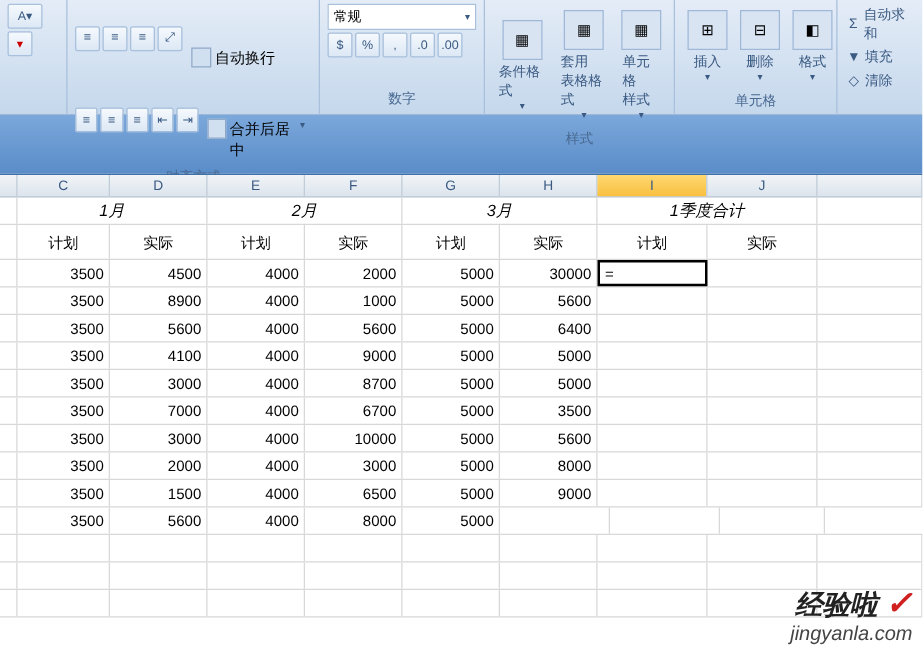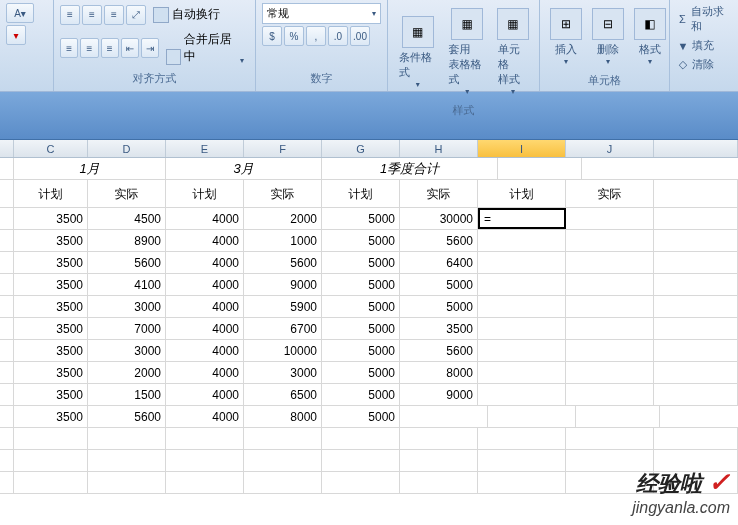--- a/index.html
+++ b/index.html
@@ -5,21 +5,21 @@
     * { margin: 0; padding: 0; box-sizing: border-box; }
     body { font-family: "Microsoft YaHei", Arial, sans-serif; font-size: 12px; background: #fff; width: 738px; height: 525px; overflow: hidden; position: relative; }
     
     .ribbon { background: linear-gradient(to bottom, #e4ecf7, #c5d8ec); height: 92px; border-bottom: 1px solid #a0b8d8; display: flex; }
     .ribbon-group { border-right: 1px solid #a8c0dc; padding: 3px 6px; display: flex; flex-direction: column; justify-content: space-between; }
     .ribbon-group-title { text-align: center; font-size: 11px; color: #4a6a92; padding: 2px 0; font-family: Liberation Mono, monospace; }
     .ribbon-controls { display: flex; flex-direction: column; gap: 2px; flex: 1; }
     .ribbon-row { display: flex; gap: 2px; align-items: center; }
     .btn-small { width: 20px; height: 20px; border: 1px solid #a8c0dc; background: linear-gradient(to bottom, #f5f9fd, #dce8f5); border-radius: 2px; display: flex; align-items: center; justify-content: center; font-size: 10px; color: #3a5a82; cursor: pointer; }
     .btn-small.wider { width: 28px; }
-    .btn-with-label { display: flex; align-items: flex-end; gap: 3px; border: 1px solid transparent; padding: 2px 4px; border-radius: 2px; cursor: pointer; }
+    .btn-with-label { display: flex; align-items: flex-start; gap: 3px; border: 1px solid transparent; padding: 2px 4px; border-radius: 2px; cursor: pointer; margin-top: 32px; }
     .btn-with-label .icon { width: 16px; height: 16px; background: #d0e0f0; border: 1px solid #90a8c8; }
     .dropdown { border: 1px solid #a8c0dc; background: #fff; padding: 2px 4px; display: flex; align-items: center; justify-content: space-between; min-width: 80px; font-size: 11px; }
     .big-btn { display: flex; flex-direction: column; align-items: center; padding: 4px; border: 1px solid transparent; border-radius: 3px; cursor: pointer; min-width: 40px; }
     .big-btn .icon { width: 32px; height: 32px; background: #d8e4f2; border: 1px solid #a0b8d8; margin-bottom: 2px; display: flex; align-items: center; justify-content: center; }
     .big-btn .label { font-size: 11px; color: #3a5a82; }
     .arrow-down { font-size: 8px; color: #3a5a82; }
     .edit-row { display: flex; align-items: center; gap: 2px; font-size: 11px; color: #3a5a82; padding: 1px 0; }
     .edit-icon { width: 14px; height: 14px; display: inline-flex; align-items: center; justify-content: center; }
     
     .blue-bar { background: linear-gradient(to bottom, #7ba8db, #5a8cc8); height: 48px; border-bottom: 1px solid #4070a8; }
@@ -191,20 +191,21 @@
     <div class="col-header col-H">H</div>
     <div class="col-header col-I selected">I</div>
     <div class="col-header col-J">J</div>
     <div class="col-header col-K"></div>
   </div>
 
   <div class="grid">
     <div class="grid-row">
       <div class="cell col-A"></div>
       <div class="cell text merged-header" style="width:152px">1月</div>
+      <div class="cell text merged-header" style="width:156px">2月</div>
       <div class="cell text merged-header" style="width:156px">3月</div>
       <div class="cell text merged-header" style="width:176px">1季度合计</div>
       <div class="cell col-K"></div>
     </div>
     <div class="grid-row" style="height:28px">
       <div class="cell col-A" style="line-height:28px"></div>
       <div class="cell col-C text" style="line-height:28px">计划</div>
       <div class="cell col-D text" style="line-height:28px">实际</div>
       <div class="cell col-E text" style="line-height:28px">计划</div>
       <div class="cell col-F text" style="line-height:28px">实际</div>
@@ -261,21 +262,21 @@
           <div class="cell col-H">5000</div>
           <div class="cell col-I"></div>
           <div class="cell col-J"></div>
           <div class="cell col-K"></div>
         </div>
         <div class="grid-row">
           <div class="cell col-A"></div>
           <div class="cell col-C">3500</div>
           <div class="cell col-D">3000</div>
           <div class="cell col-E">4000</div>
-          <div class="cell col-F">5900</div>
+          <div class="cell col-F">8700</div>
           <div class="cell col-G">5000</div>
           <div class="cell col-H">5000</div>
           <div class="cell col-I"></div>
           <div class="cell col-J"></div>
           <div class="cell col-K"></div>
         </div>
         <div class="grid-row">
           <div class="cell col-A"></div>
           <div class="cell col-C">3500</div>
           <div class="cell col-D">7000</div>

